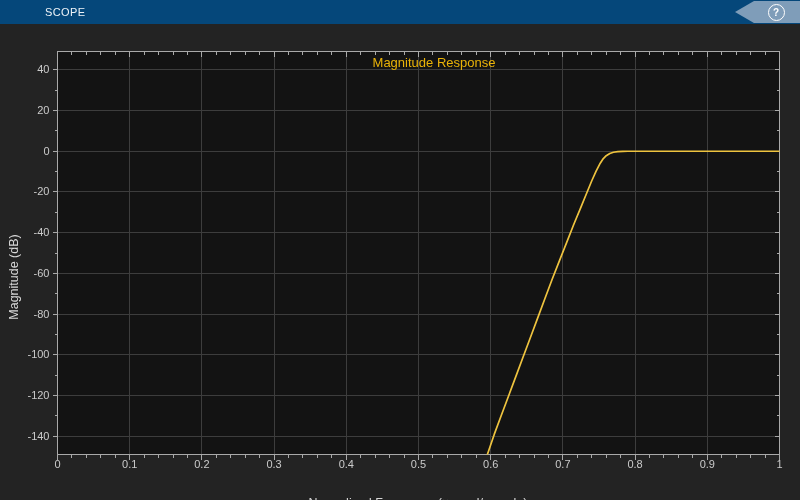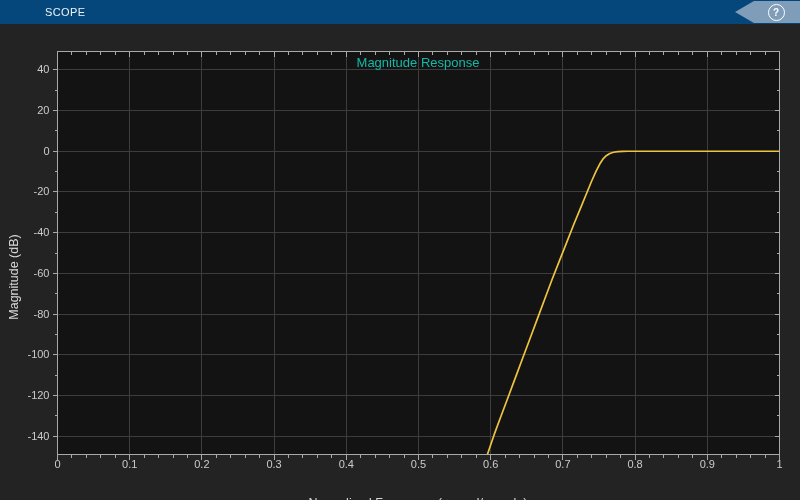--- a/index.html
+++ b/index.html
@@ -219,17 +219,17 @@
         <text x="49.5" y="212.14646464646464" text-anchor="end" fill="#cbcbcb" font-size="11px" font-family="Liberation Sans, sans-serif">-40</text>
         <text x="49.5" y="171.43939393939394" text-anchor="end" fill="#cbcbcb" font-size="11px" font-family="Liberation Sans, sans-serif">-20</text>
         <text x="49.5" y="130.73232323232327" text-anchor="end" fill="#cbcbcb" font-size="11px" font-family="Liberation Sans, sans-serif">0</text>
         <text x="49.5" y="90.02525252525254" text-anchor="end" fill="#cbcbcb" font-size="11px" font-family="Liberation Sans, sans-serif">20</text>
         <text x="49.5" y="49.31818181818181" text-anchor="end" fill="#cbcbcb" font-size="11px" font-family="Liberation Sans, sans-serif">40</text>
         <clipPath id="plotclip">
           <rect x="57.5" y="27.5" width="722" height="403"></rect>
         </clipPath>
         <polyline points="485.29,436.61 494.31,410.15 501.53,390.81 508.75,371.47 515.97,352.14 523.19,332.80 530.41,313.47 537.63,294.13 544.85,274.80 552.07,255.46 559.29,237.14 566.51,218.82 573.73,200.51 580.95,183.20 586.73,168.96 591.78,156.74 596.11,147.18 599.72,140.06 603.33,134.56 606.22,131.71 609.83,129.47 613.44,128.25 617.77,127.64 622.83,127.35 627.88,127.27 635.10,127.23 649.54,127.23 678.42,127.23 707.30,127.23 743.40,127.23 779.50,127.23" fill="none" stroke="#eec33f" stroke-width="1.7" stroke-linejoin="round" stroke-linecap="round" clip-path="url(#plotclip)"></polyline>
       </svg>
-    <div class="fig-title" style="color: #14b8a6;">Magnitude Response</div>
+    <div class="fig-title" style="color: #eab308; padding-left: 16px;">Magnitude Response</div>
     <div class="x-label" style="color: rgb(216, 216, 216);">Normalized Frequency (×π rad/sample)</div>
     <div class="y-label" style="color: rgb(216, 216, 216);">Magnitude (dB)</div>
   </div>
 </div>
 
 </body></html>

